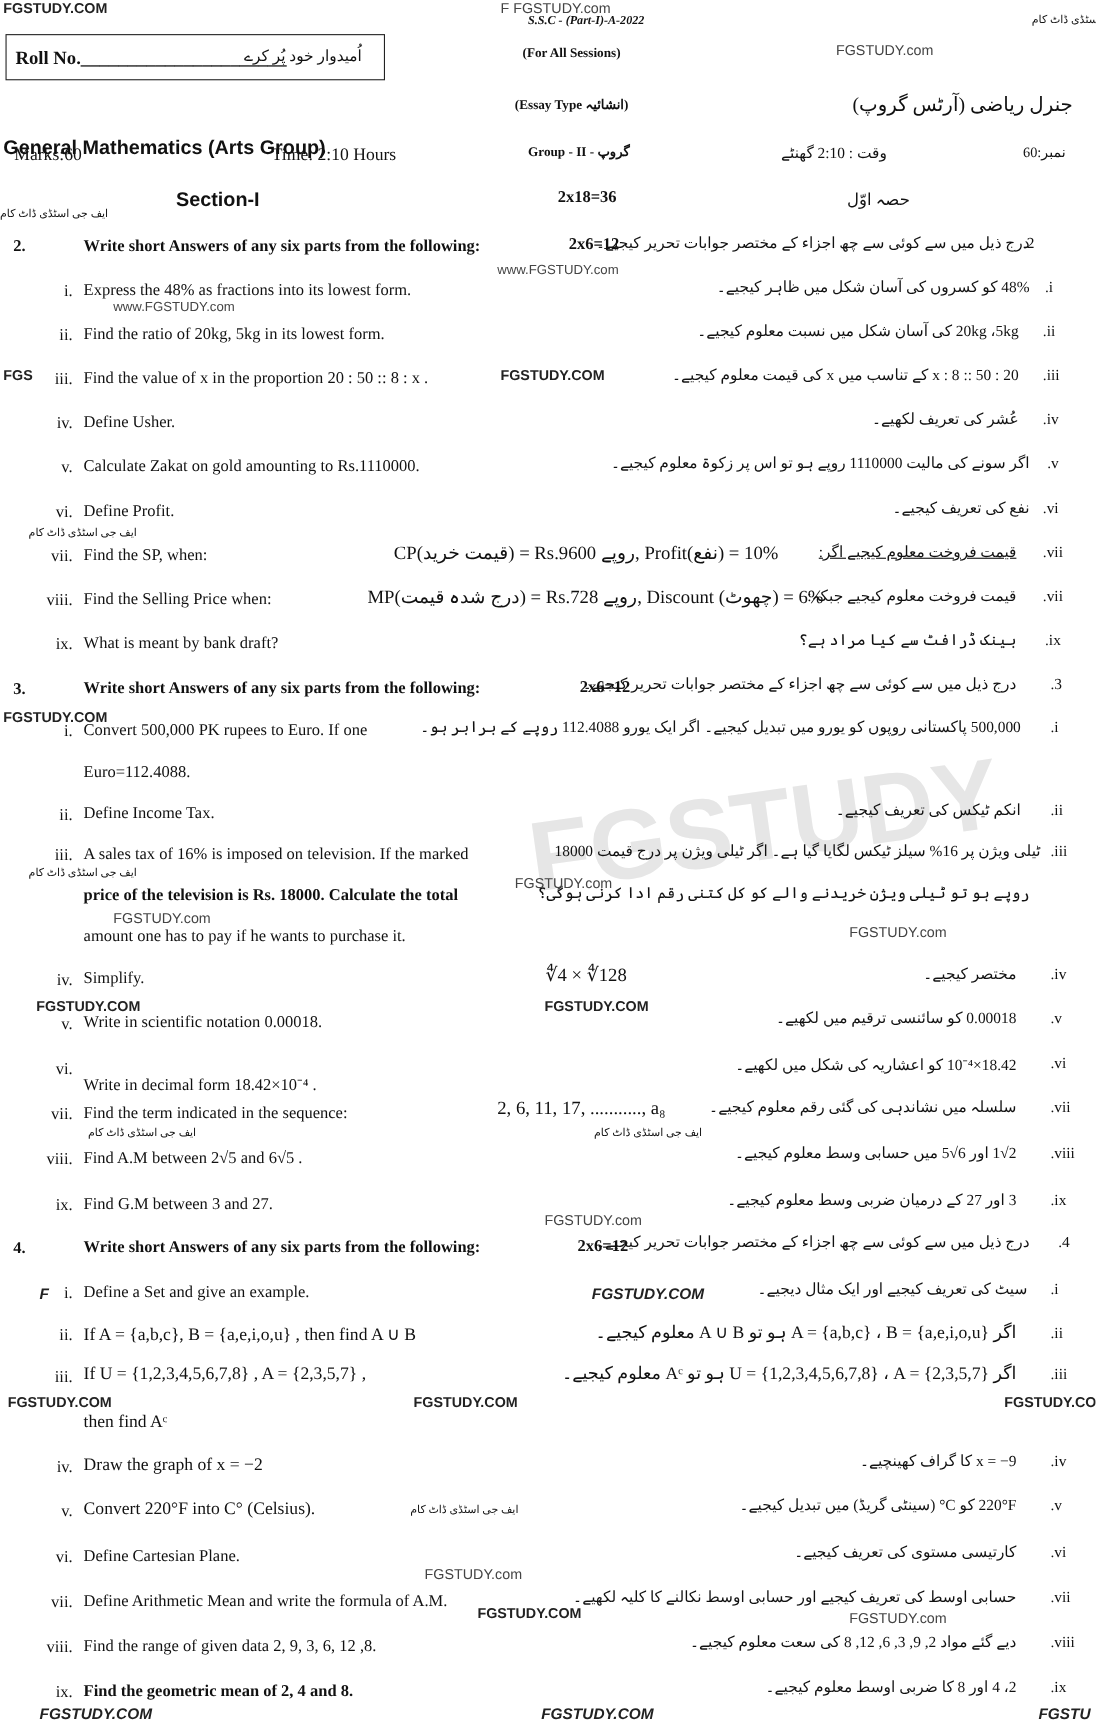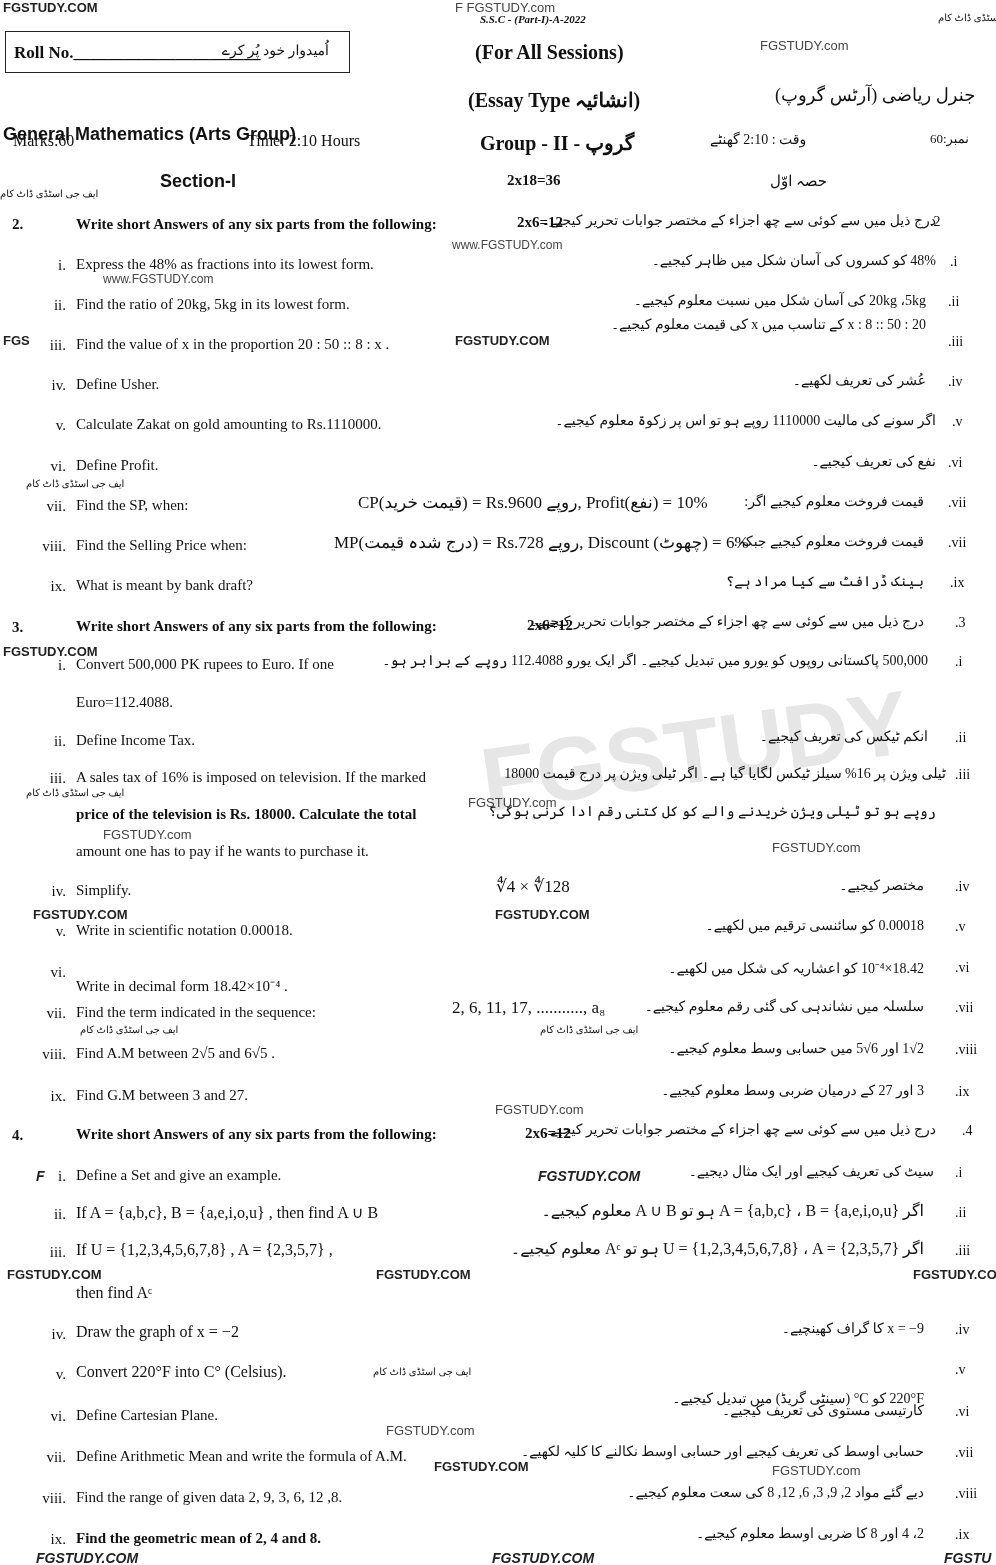--- a/index.html
+++ b/index.html
@@ -7,21 +7,21 @@
          font-family: "Liberation Serif", serif; color: #111; }
   .abs { position: absolute; white-space: nowrap; }
   .wm { font-family: "Liberation Sans", sans-serif; font-weight: bold; font-size: 13px; color: #222; }
   .wm-light { font-family: "Liberation Sans", sans-serif; font-size: 13px; color: #444; }
   .wm-it { font-family: "Liberation Sans", sans-serif; font-weight: bold; font-style: italic; font-size: 14px; color: #222; }
   .roll-box { position: absolute; left: 5px; top: 31px; width: 343px; height: 40px;
               border: 1.5px solid #222; }
   .roll-label { position: absolute; left: 8px; top: 11px; font-weight: bold; font-size: 17px; }
   .roll-urdu { position: absolute; right: 20px; top: 10px; font-size: 14px; direction: rtl; }
   .title-en { font-family: "Liberation Sans", sans-serif; font-weight: bold; font-size: 18px; }
-  .hdr { font-size: 20px; font-weight: bold; }
+  .hdr { font-size: 12px; font-weight: bold; }
   .hdr-normal { font-size: 16px; }
   .section-title { font-family: "Liberation Sans", sans-serif; font-weight: bold; font-size: 18px; }
   .qnum { font-weight: bold; font-size: 15px; }
   .qhead { font-weight: bold; font-size: 15px; }
   .marks { font-weight: bold; font-size: 15px; }
   .roman { font-size: 15px; text-align: right; width: 48px; }
   .qtext { font-size: 15px; }
   .math { font-family: "Liberation Serif", serif; font-size: 17px; }
   .urdu { font-size: 14px; direction: rtl; text-align: right; }
   .uroman { font-size: 14px; }
@@ -78,21 +78,21 @@
 
   <div class="abs roman" style="left:18px; top:297px;">ii.</div>
   <div class="abs qtext" style="left:76px; top:296px;">Find the ratio of 20kg, 5kg in its lowest form.</div>
   <div class="abs urdu" style="right:70px; top:292px;">20kg ،5kg کی آسان شکل میں نسبت معلوم کیجیے۔</div>
   <div class="abs uroman" style="left:948px; top:294px;">.ii</div>
 
   <div class="abs wm" style="left:3px; top:333px;">FGS</div>
   <div class="abs roman" style="left:18px; top:337px;">iii.</div>
   <div class="abs qtext" style="left:76px; top:336px;">Find the value of x in the proportion 20 : 50 :: 8 : x .</div>
   <div class="abs wm" style="left:455px; top:333px;">FGSTUDY.COM</div>
-  <div class="abs urdu" style="right:70px; top:316px;text-align:right;">20 : 50 :: 8 : x کے تناسب میں x کی قیمت معلوم کیجیے۔</div>
+  <div class="abs urdu" style="right:70px; top:332px;text-align:right;">20 : 50 :: 8 : x کے تناسب میں x کی قیمت معلوم کیجیے۔</div>
   <div class="abs uroman" style="left:948px; top:334px;">.iii</div>
 
   <div class="abs roman" style="left:18px; top:377px;">iv.</div>
   <div class="abs qtext" style="left:76px; top:376px;">Define Usher.</div>
   <div class="abs urdu" style="right:70px; top:372px;">عُشر کی تعریف لکھیے۔</div>
   <div class="abs uroman" style="left:948px; top:374px;">.iv</div>
 
   <div class="abs roman" style="left:18px; top:417px;">v.</div>
   <div class="abs qtext" style="left:76px; top:416px;">Calculate Zakat on gold amounting to Rs.1110000.</div>
   <div class="abs urdu" style="right:60px; top:412px;">اگر سونے کی مالیت 1110000 روپے ہو تو اس پر زکوۃ معلوم کیجیے۔</div>
@@ -100,21 +100,21 @@
 
   <div class="abs roman" style="left:18px; top:458px;">vi.</div>
   <div class="abs qtext" style="left:76px; top:457px;">Define Profit.</div>
   <div class="abs urdu" style="right:60px; top:453px;">نفع کی تعریف کیجیے۔</div>
   <div class="abs uroman" style="left:948px; top:455px;">.vi</div>
 
   <div class="abs small-urdu" style="left:26px; top:478px;">ایف جی اسٹڈی ڈاٹ کام</div>
   <div class="abs roman" style="left:18px; top:498px;">vii.</div>
   <div class="abs qtext" style="left:76px; top:497px;">Find the SP, when:</div>
   <div class="abs math" style="left:358px; top:492px;">CP(قیمت خرید) = Rs.9600 روپے, Profit(نفع) = 10%</div>
-  <div class="abs urdu" style="right:72px; top:493px;">قیمت فروخت معلوم کیجیے اگر:</div>
+  <div class="abs urdu" style="right:72px; top:493px;text-decoration:underline;">قیمت فروخت معلوم کیجیے اگر:</div>
   <div class="abs uroman" style="left:948px; top:495px;">.vii</div>
 
   <div class="abs roman" style="left:18px; top:538px;">viii.</div>
   <div class="abs qtext" style="left:76px; top:537px;">Find the Selling Price when:</div>
   <div class="abs math" style="left:334px; top:532px;">MP(درج شدہ قیمت) = Rs.728 روپے, Discount (چھوٹ) = 6%</div>
   <div class="abs urdu" style="right:72px; top:533px;">قیمت فروخت معلوم کیجیے جبکہ:</div>
   <div class="abs uroman" style="left:948px; top:535px;">.vii</div>
 
   <div class="abs roman" style="left:18px; top:578px;">ix.</div>
   <div class="abs qtext" style="left:76px; top:577px;">What is meant by bank draft?</div>
@@ -220,21 +220,21 @@
   <div class="abs wm" style="left:913px; top:1267px;">FGSTUDY.COM</div>
 
   <div class="abs roman" style="left:18px; top:1326px;">iv.</div>
   <div class="abs qtext math" style="left:76px; top:1323px; font-size:16px;">Draw the graph of x = −2</div>
   <div class="abs urdu" style="right:72px; top:1320px;">x = −9 کا گراف کھینچیے۔</div>
   <div class="abs uroman" style="left:955px; top:1322px;">.iv</div>
 
   <div class="abs roman" style="left:18px; top:1366px;">v.</div>
   <div class="abs qtext math" style="left:76px; top:1363px; font-size:16px;">Convert 220°F into C° (Celsius).</div>
   <div class="abs small-urdu" style="left:373px; top:1366px;">ایف جی اسٹڈی ڈاٹ کام</div>
-  <div class="abs urdu" style="right:72px; top:1360px;margin-top:30px;">220°F کو C° (سینٹی گریڈ) میں تبدیل کیجیے۔</div>
+  <div class="abs urdu" style="right:72px; top:1360px;">220°F کو C° (سینٹی گریڈ) میں تبدیل کیجیے۔</div>
   <div class="abs uroman" style="left:955px; top:1362px;">.v</div>
 
   <div class="abs roman" style="left:18px; top:1408px;">vi.</div>
   <div class="abs qtext" style="left:76px; top:1407px;">Define Cartesian Plane.</div>
   <div class="abs urdu" style="right:72px; top:1402px;">کارتیسی مستوی کی تعریف کیجیے۔</div>
   <div class="abs uroman" style="left:955px; top:1404px;">.vi</div>
   <div class="abs wm-light" style="left:386px; top:1423px;">FGSTUDY.com</div>
 
   <div class="abs roman" style="left:18px; top:1449px;">vii.</div>
   <div class="abs qtext" style="left:76px; top:1448px;">Define Arithmetic Mean and write the formula of A.M.</div>

